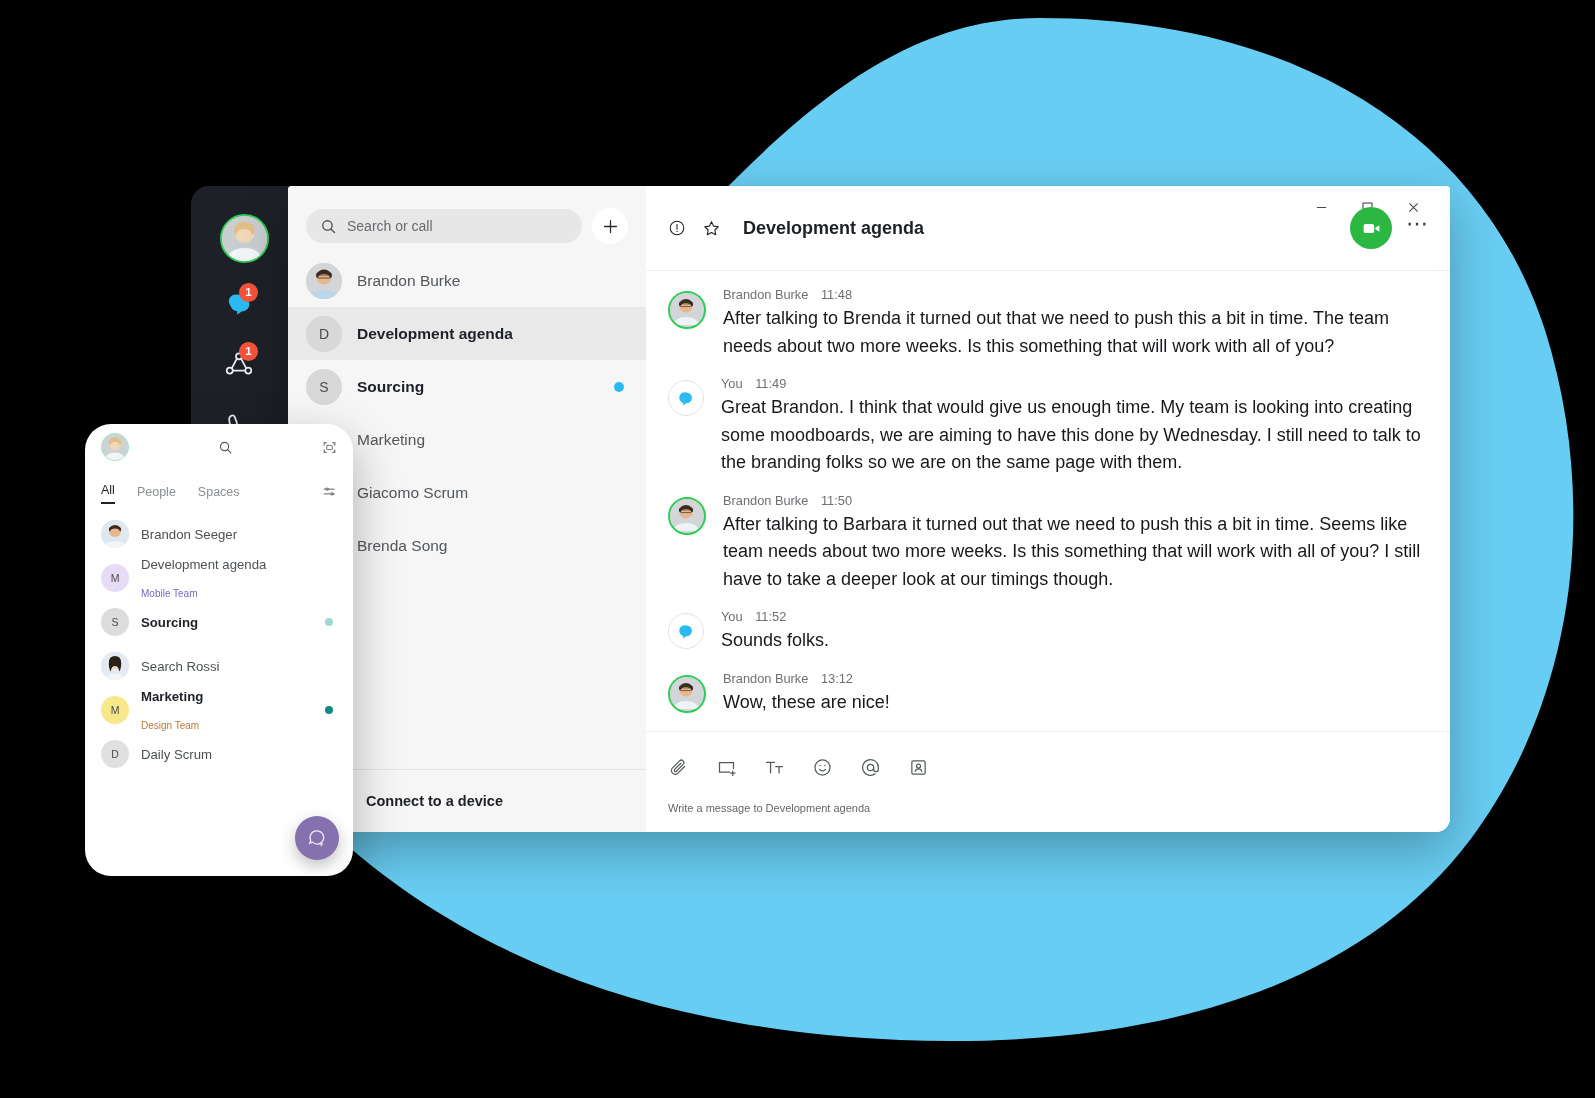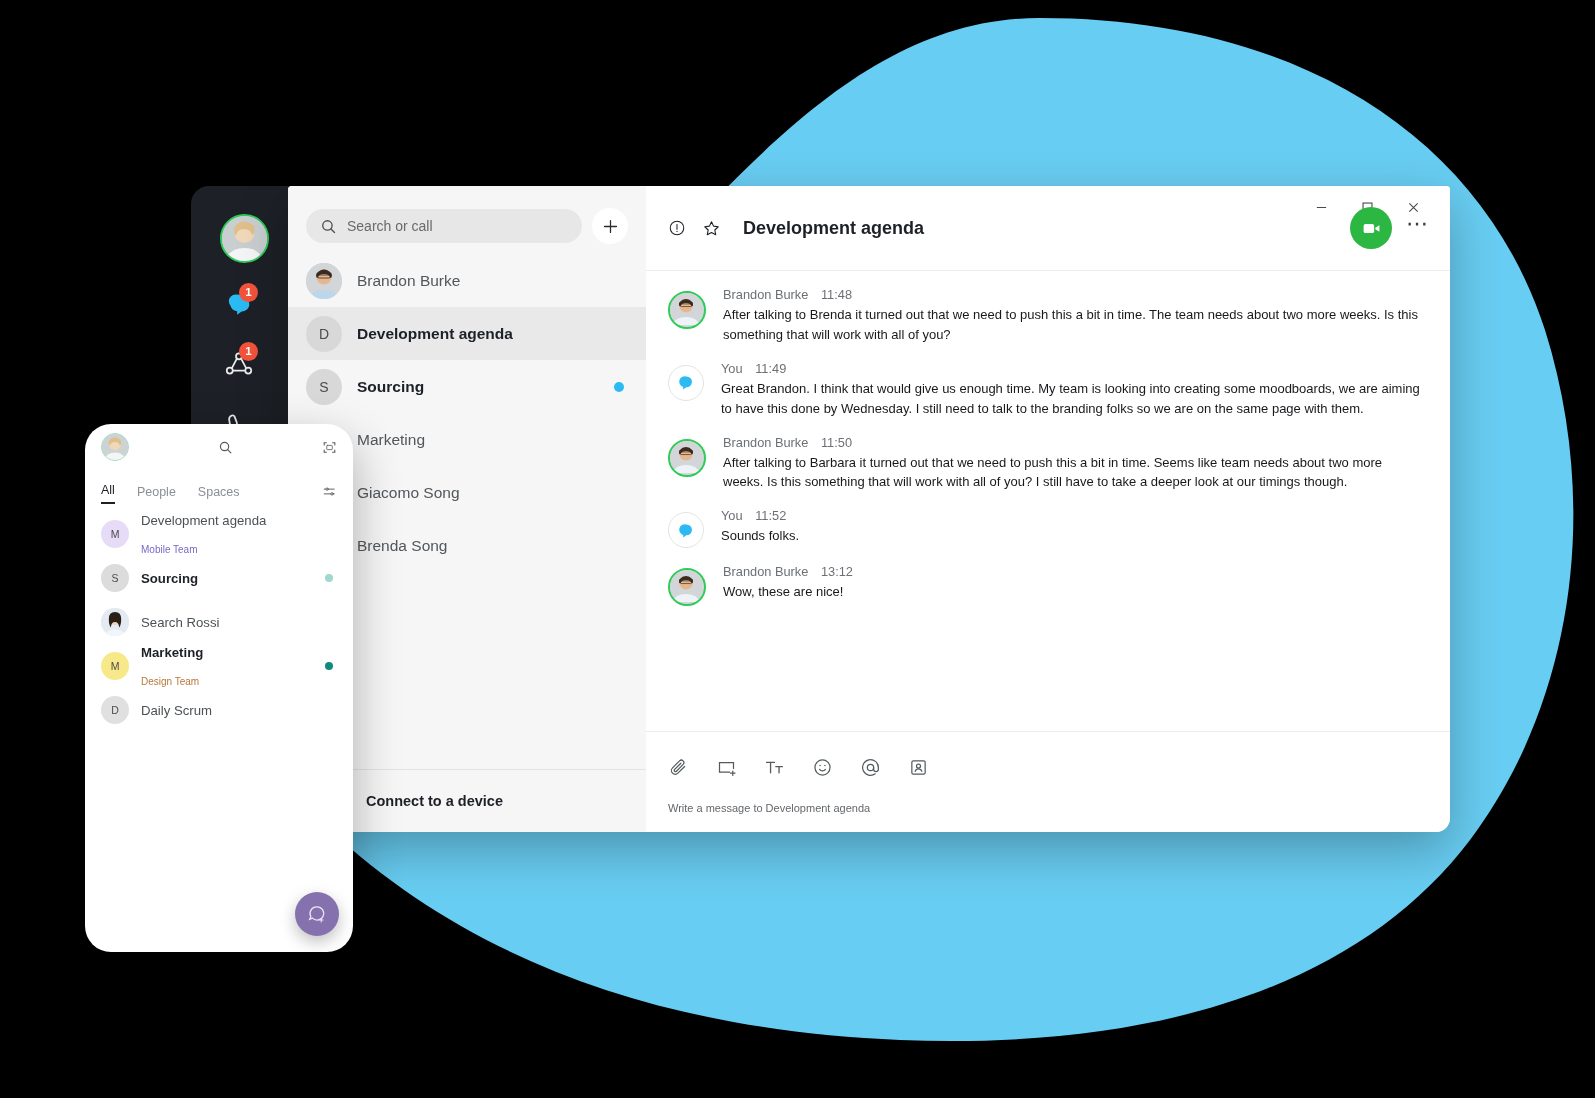--- a/index.html
+++ b/index.html
@@ -75,29 +75,29 @@
            align-items:center;justify-content:center;}
   .dots{color:#3c3c3c;font-size:22px;letter-spacing:2px;line-height:10px;padding-bottom:8px;}
 
   .msgs{flex:1;padding:16px 24px 6px 22px;overflow:hidden;}
   .msg{display:flex;gap:17px;margin-bottom:16px;}
   .msg .mav{width:34px;height:34px;border-radius:50%;flex:0 0 34px;overflow:hidden;margin-top:4px;}
   .mav.him{border:2px solid #2ecc55;background:#d5d8da;}
   .mav.me{border:1px solid #e3e3e3;background:#fff;display:flex;align-items:center;justify-content:center;}
   .meta{font-size:12.8px;color:#6c7075;margin-bottom:3px;}
   .meta .who{margin-right:9px;}
-  .body{font-size:13px;line-height:1.53;color:#17191c;max-width:700px;}
+  .body{font-size:18px;line-height:1.53;color:#17191c;max-width:700px;}
 
   .composer{border-top:1px solid #ededed;padding:14px 22px 0 22px;}
   .comp-icons{display:flex;gap:27px;align-items:center;color:#555a5e;height:42px;}
   .comp-input{font-size:11px;color:#63676b;padding:14px 0 18px 0;}
 
   
   .phone{
-    position:absolute;left:85px;top:424px;width:268px;height:528px;
+    position:absolute;left:85px;top:424px;width:268px;height:452px;
     background:#fff;border-radius:26px;box-shadow:0 18px 48px rgba(0,0,0,.30);
     overflow:hidden;
   }
   .ph-top{height:46px;display:flex;align-items:center;padding:0 16px;gap:0;position:relative;}
   .ph-av{width:26px;height:26px;border-radius:50%;border:1.5px solid #9fe3b7;overflow:hidden;background:#d9dcde;}
   .ph-tabs{height:34px;display:flex;align-items:flex-end;padding:0 16px;gap:22px;position:relative;}
   .ph-tab{font-size:12.5px;color:#8a8f94;padding-bottom:5px;}
   .ph-tab.on{color:#1d2127;border-bottom:2px solid #1d2127;}
   .ph-row{height:44px;display:flex;align-items:center;gap:12px;padding:0 16px;position:relative;}
   .ph-row .pav{width:28px;height:28px;border-radius:50%;flex:0 0 28px;display:flex;
@@ -203,21 +203,21 @@
         <div class="nm b">Sourcing</div>
         <div class="dot-unread"></div>
       </div>
 
       <div class="conv" style="height:53px;">
         <div class="av" style="visibility:hidden;"></div>
         <div class="nm">Marketing</div>
       </div>
       <div class="conv" style="height:53px;">
         <div class="av" style="visibility:hidden;"></div>
-        <div class="nm">Giacomo Song</div>
+        <div class="nm">Giacomo Scrum</div>
       </div>
       <div class="conv" style="height:53px;">
         <div class="av" style="visibility:hidden;"></div>
         <div class="nm">Brenda Song</div>
       </div>
 
       <div class="list-spacer"></div>
 
       <div class="connect">
         <svg width="20" height="20" viewBox="0 0 24 24" fill="none" stroke="#1d2127" stroke-width="1.5" stroke-linecap="round">
@@ -444,20 +444,33 @@
         <svg width="15" height="15" viewBox="0 0 24 24" fill="none" stroke="#55595d" stroke-width="1.5" stroke-linecap="round">
           <path d="M3.5 8.2h16M3.5 15.8h16"></path>
           <circle cx="8" cy="8.2" r="1.9" fill="#fff"></circle>
             <circle cx="16" cy="15.8" r="1.9" fill="#fff"></circle>
         </svg>
       </div>
     </div>
 
     <div style="height:8px;"></div>
 
+    <div class="ph-row">
+      <div class="pav" style="background:#e7eef5;">
+        <svg viewBox="0 0 28 28" width="28" height="28">
+          <rect width="28" height="28" fill="#dfe7ef"></rect>
+          <circle cx="14" cy="11" r="6" fill="#e8b68d"></circle>
+          <path d="M8 8q6-6 12 0 .8 3-1 3.8-.8-3.2-5-3.2T9 11.8Q7.2 11 8 8z" fill="#3a2a20"></path>
+          <path d="M2 28q2.6-7 12-7t12 7z" fill="#f1f5f8"></path>
+        </svg>
+      </div>
+      <div>
+        <div class="ph-nm">Brandon Seeger</div>
+      </div>
+    </div>
 
     <div class="ph-row">
       <div class="pav" style="background:#e7dcf7;">M</div>
       <div>
         <div class="ph-nm">Development agenda</div>
         <div class="ph-sub" style="color:#7b68c4;">Mobile Team</div>
       </div>
     </div>
 
     <div class="ph-row">

